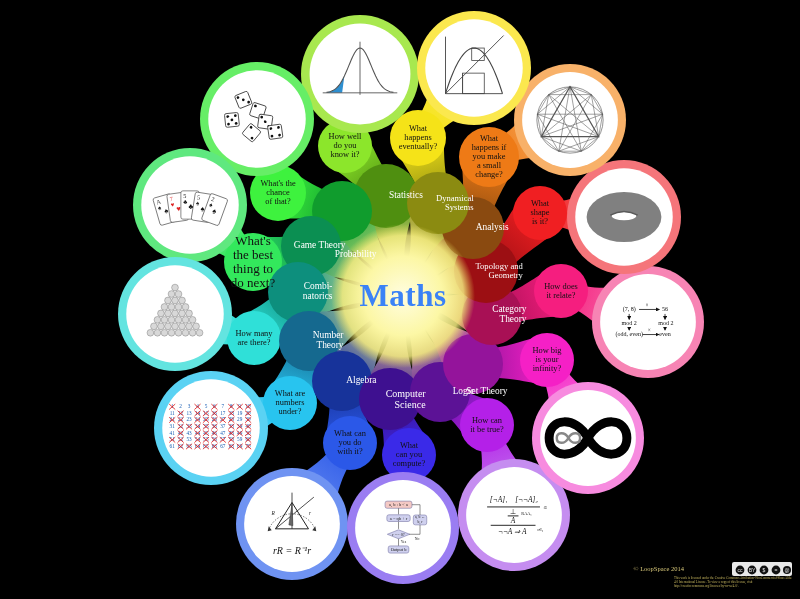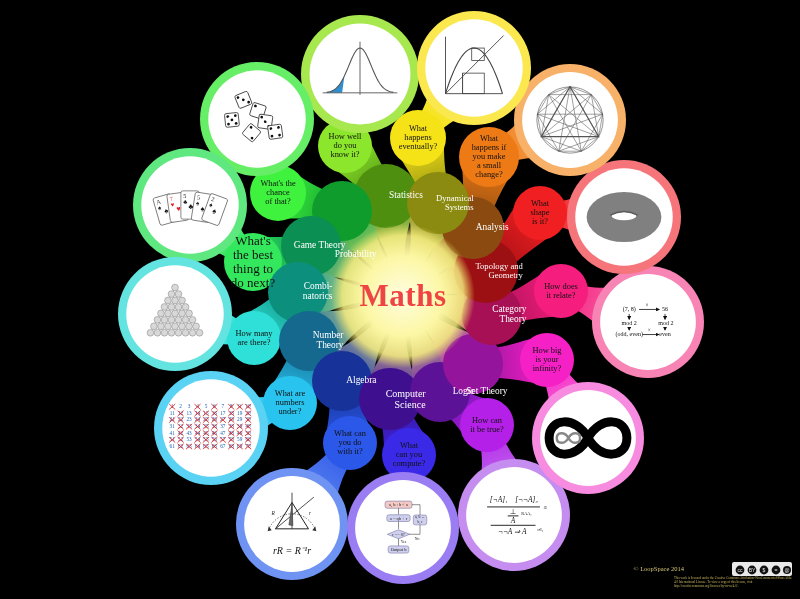--- a/index.html
+++ b/index.html
@@ -5,21 +5,21 @@
   html,body{margin:0;padding:0;background:#000;}
   body{width:800px;height:599px;overflow:hidden;font-family:"Liberation Serif",serif;}
   #stage{position:relative;width:800px;height:599px;background:#000;}
   svg.layer{position:absolute;left:0;top:0;width:800px;height:599px;}
   .node-label{position:absolute;transform:translate(-50%,-50%);text-align:right;
      color:#fff;font-family:"Liberation Serif",serif;line-height:1.05;
      pointer-events:none;white-space:pre-line;}
   .q-label{position:absolute;transform:translate(-50%,-50%);text-align:center;
      color:#111;font-family:"Liberation Serif",serif;line-height:1.08;
      pointer-events:none;white-space:pre-line;}
-  .center-label{position:absolute;transform:translate(-50%,-50%);color:#ef4444;
+  .center-label{position:absolute;transform:translate(-50%,-50%);color:#3b82f6;
      font-family:"Liberation Serif",serif;font-weight:bold;font-size:31px;
      letter-spacing:.5px;pointer-events:none;}
   .footer{position:absolute;color:#d9c97a;font-family:"Liberation Serif",serif;}
   #copy{right:116px;top:565px;font-size:6.5px;white-space:nowrap;}
   #license{right:8px;top:576px;width:118px;font-size:3.2px;line-height:1.25;
      text-align:left;color:#c9b85f;}
   .cc{position:absolute;right:8px;top:562px;width:60px;height:12px;
      background:#e9e9e9;border-radius:2px;}
   .mathbit{position:absolute;transform:translate(-50%,-50%);text-align:center;
      color:#111;font-family:"Liberation Serif",serif;pointer-events:none;}

